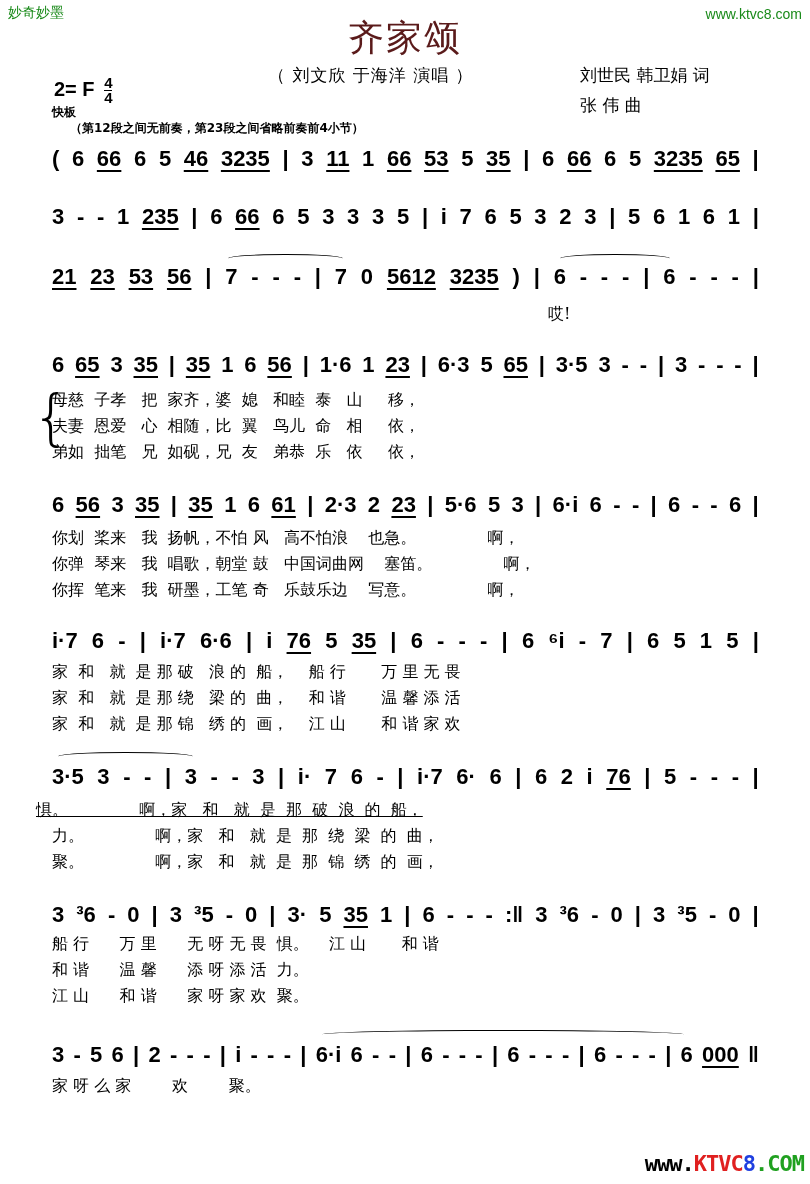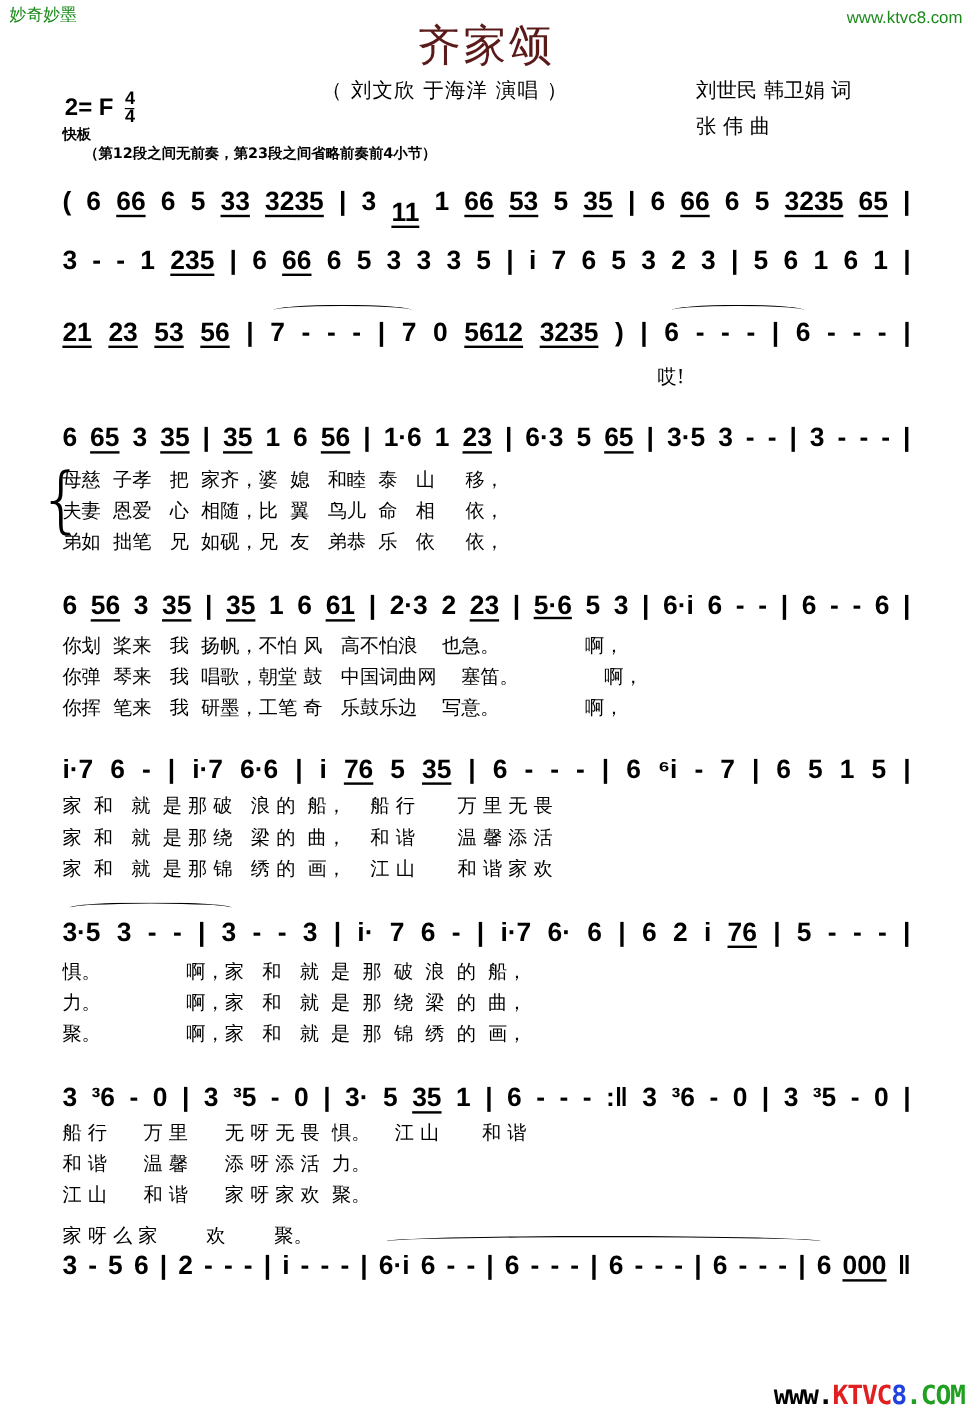--- a/index.html
+++ b/index.html
@@ -42,25 +42,25 @@
 <div class="abs tempo">快板</div>
 <div class="abs note-text">（第12段之间无前奏，第23段之间省略前奏前4小节）</div>
 
 <div class="staff" style="top:146px;">
   <div class="measure-row" style="justify-content: space-between;">
       <span style="margin-right: 9px;">(</span>
       <span style="margin-right: 9px;">6</span>
       <span class="ul" style="margin-right: 9px;">66</span>
       <span style="margin-right: 9px;">6</span>
       <span style="margin-right: 9px;">5</span>
-      <span class="ul" style="margin-right: 9px;">33</span>
+      <span class="ul" style="margin-right: 9px;">46</span>
       <span class="ul" style="margin-right: 9px;">3235</span>
       <span style="margin-right: 9px;">|</span>
       <span style="margin-right: 9px;">3</span>
-      <span class="ul" style="margin-right: 9px; margin-top: 18px;">11</span>
+      <span class="ul" style="margin-right: 9px;">11</span>
       <span style="margin-right: 9px;">1</span>
       <span class="ul" style="margin-right: 9px;">66</span>
       <span class="ul" style="margin-right: 9px;">53</span>
       <span style="margin-right: 9px;">5</span>
       <span class="ul" style="margin-right: 9px;">35</span>
       <span style="margin-right: 9px;">|</span>
       <span style="margin-right: 9px;">6</span>
       <span class="ul" style="margin-right: 9px;">66</span>
       <span style="margin-right: 9px;">6</span>
       <span style="margin-right: 9px;">5</span>
@@ -184,21 +184,21 @@
       <span style="margin-right: 9px;">|</span>
       <span class="ul" style="margin-right: 9px;">35</span>
       <span style="margin-right: 9px;">1</span>
       <span style="margin-right: 9px;">6</span>
       <span class="ul" style="margin-right: 9px;">61</span>
       <span style="margin-right: 9px;">|</span>
       <span style="margin-right: 9px;">2·3</span>
       <span style="margin-right: 9px;">2</span>
       <span class="ul" style="margin-right: 9px;">23</span>
       <span style="margin-right: 9px;">|</span>
-      <span style="margin-right: 9px; text-decoration: underline;">5·6</span>
+      <span style="margin-right: 9px;">5·6</span>
       <span style="margin-right: 9px;">5</span>
       <span style="margin-right: 9px;">3</span>
       <span style="margin-right: 9px;">|</span>
       <span style="margin-right: 9px;">6·i</span>
       <span style="margin-right: 9px;">6</span>
       <span style="margin-right: 9px;">-</span>
       <span style="margin-right: 9px;">-</span>
       <span style="margin-right: 9px;">|</span>
       <span style="margin-right: 9px;">6</span>
       <span style="margin-right: 9px;">-</span>
@@ -273,21 +273,21 @@
       <span style="margin-right: 9px;">i</span>
       <span class="ul" style="margin-right: 9px;">76</span>
       <span style="margin-right: 9px;">|</span>
       <span style="margin-right: 9px;">5</span>
       <span style="margin-right: 9px;">-</span>
       <span style="margin-right: 9px;">-</span>
       <span style="margin-right: 9px;">-</span>
       <span style="margin-right: 9px;">|</span>
     </div>
 </div>
-<div class="lyric" style="left:52px;top:800px;">惧。              啊，家   和   就  是  那  破  浪  的  船，</div>
+<div class="lyric" style="left:36px;top:800px;text-decoration:underline;">惧。              啊，家   和   就  是  那  破  浪  的  船，</div>
 <div class="lyric" style="left:52px;top:826px;">力。              啊，家   和   就  是  那  绕  梁  的  曲，</div>
 <div class="lyric" style="left:52px;top:852px;">聚。              啊，家   和   就  是  那  锦  绣  的  画，</div>
 
 <div class="staff" style="top:902px;">
   <div class="measure-row" style="justify-content: space-between;">
       <span style="margin-right: 9px;">3</span>
       <span style="margin-right: 9px;">³6</span>
       <span style="margin-right: 9px;">-</span>
       <span style="margin-right: 9px;">0</span>
       <span style="margin-right: 9px;">|</span>
@@ -358,17 +358,17 @@
       <span style="margin-right: 9px;">6</span>
       <span style="margin-right: 9px;">-</span>
       <span style="margin-right: 9px;">-</span>
       <span style="margin-right: 9px;">-</span>
       <span style="margin-right: 9px;">|</span>
       <span style="margin-right: 9px;">6</span>
       <span class="ul" style="margin-right: 9px;">000</span>
       <span style="margin-right: 9px;">‖</span>
     </div>
 </div>
-<div class="lyric" style="left:52px;top:1020px;">家 呀 么 家        欢        聚。</div>
+<div class="lyric" style="left:52px;top:1076px;">家 呀 么 家        欢        聚。</div>
 
 <div class="abs wm">
   <span style="color:#000;">www.</span><span style="color:#e02020;">K</span><span style="color:#e02020;">T</span><span style="color:#e02020;">V</span><span style="color:#e02020;">C</span><span style="color:#2040e0;">8</span><span style="color:#20a020;">.</span><span style="color:#20a020;">COM</span>
 </div>
 
 </body></html>

